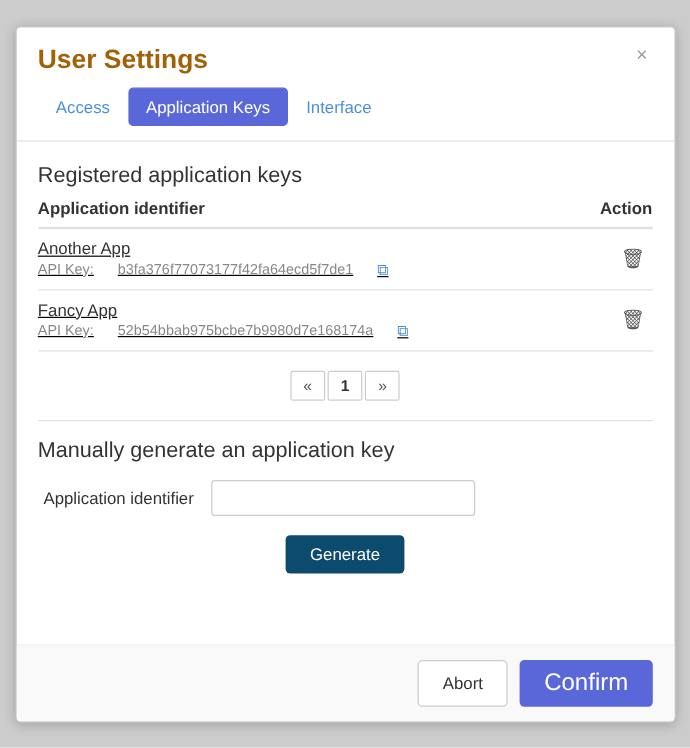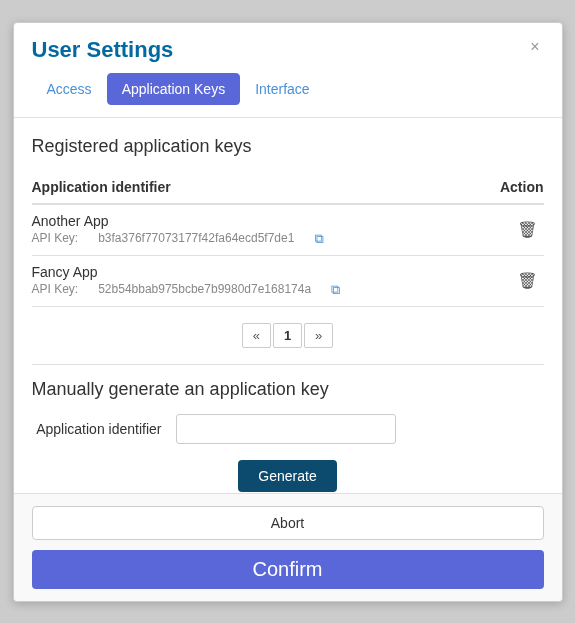--- a/index.html
+++ b/index.html
@@ -26,21 +26,21 @@
     }
     .modal-header {
       padding: 14px 18px 0 18px;
       display: flex;
       justify-content: space-between;
       align-items: flex-start;
     }
     .modal-title {
       font-size: 22px;
       font-weight: bold;
-      color: #0369a1;
+      color: #a16207;
     }
     .close-btn {
       background: none;
       border: none;
       cursor: pointer;
       font-size: 16px;
       color: #999;
       line-height: 1;
       padding: 2px 4px;
     }
@@ -70,21 +70,20 @@
       margin: 12px 0 0 0;
     }
     .modal-body {
       padding: 18px 18px 0 18px;
       flex: 1;
     }
     .section-title {
       font-size: 18px;
       font-weight: normal;
       color: #333;
-      margin-bottom: 14px;
     }
     .table-container {
       width: 100%;
     }
     .table-header {
       display: flex;
       justify-content: space-between;
       padding: 8px 0;
       border-bottom: 2px solid #e0e0e0;
       font-weight: bold;
@@ -95,20 +94,21 @@
       display: flex;
       justify-content: space-between;
       align-items: center;
       padding: 8px 0;
       border-bottom: 1px solid #e0e0e0;
     }
     .app-info {
       display: flex;
       flex-direction: column;
       gap: 2px;
+      text-decoration: underline;
     }
     .app-name {
       color: #333;
       font-size: 14px;
     }
     .api-key {
       color: #888;
       font-size: 12px;
       display: flex;
       align-items: flex-start;
@@ -196,21 +196,20 @@
       margin: 0 auto;
     }
     .modal-footer {
       padding: 12px 18px;
       border-top: 1px solid #e0e0e0;
       display: flex;
       justify-content: flex-end;
       gap: 10px;
       background: #f9f9f9;
       border-radius: 0 0 4px 4px;
-      flex-direction: column;
     }
     .abort-btn {
       background: #fff;
       color: #333;
       border: 1px solid #ccc;
       border-radius: 4px;
       padding: 8px 20px;
       font-size: 14px;
       cursor: pointer;
     }

